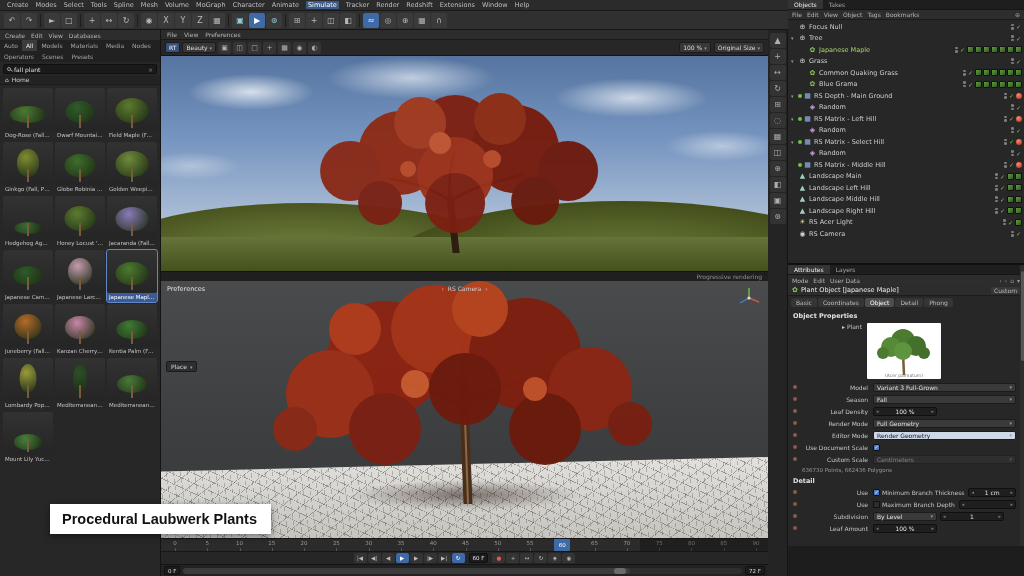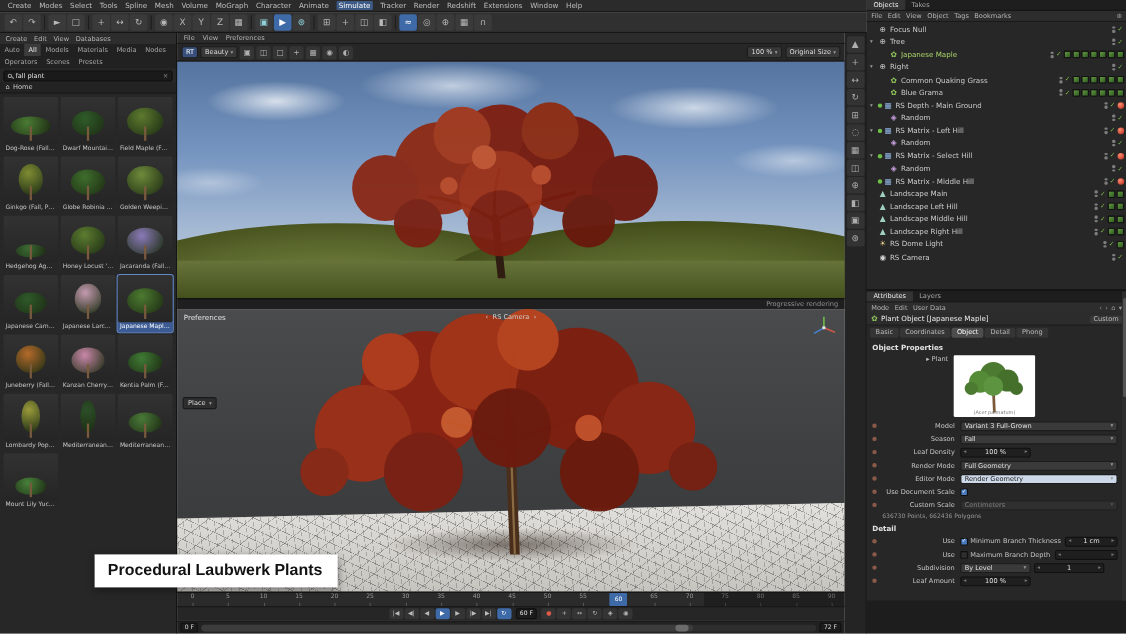--- a/index.html
+++ b/index.html
@@ -1,18 +1,18 @@
 <!DOCTYPE html>
 <html><head>
 <meta charset="utf-8">
 <style>
   * { box-sizing: border-box; margin: 0; padding: 0; }
   html,body { width:1024px; height:576px; overflow:hidden; }
   body { font-family:"DejaVu Sans",sans-serif; background:#141414; color:#c8c8c8; position:relative; }
-  #app { position:absolute; inset:0; width:1024px; height:576px; background:#ffffff; }
+  #app { position:absolute; inset:0; width:1024px; height:576px; background:#bef264; }
 
   
   .menubar { position:absolute; left:0; top:0; width:788px; height:11px; background:#2b2b2b;
              border-bottom:1px solid #191919; display:flex; align-items:center; gap:7px; padding:0 7px;
              font-size:6.5px; color:#bfbfbf; white-space:nowrap; }
   .mb-item.active { background:#3d5a86; color:#fff; padding:0 2px; border-radius:1px;text-align:center; }
   .toolbar { position:absolute; left:0; top:11px; width:788px; height:19px; background:#303030;
              border-bottom:1px solid #151515; display:flex; align-items:center; gap:1px; padding:0 4px; }
   .tb-icon { width:16px; height:15px; display:flex; align-items:center; justify-content:center;
              font-size:8px; color:#b8b8b8; background:#3a3a3a; border-radius:2px; }
@@ -163,21 +163,21 @@
   .sub-label { color:#c5c5c5; padding:0 4px 0 2px; white-space:nowrap; }
   .attr-scroll { position:absolute; right:0; top:0; bottom:0; width:4px; background:#2e2e2e; }
   .attr-scroll .thumb { position:absolute; top:6px; left:.5px; width:3px; height:90px; background:#565656; border-radius:2px; }
 
   
   .badge-capsules { position:absolute; left:42px; top:458px; width:111px; height:34px; background:#0f9598;
     color:#fff; font-family:"Liberation Sans",sans-serif; font-weight:bold; font-size:15px;
     display:flex; align-items:center; justify-content:center; box-shadow:0 2px 7px rgba(0,0,0,.5); z-index:50; }
   .badge-lower { position:absolute; left:50px; top:504px; height:30px; background:#ffffff; color:#121212;
     font-family:"Liberation Sans",sans-serif; font-weight:bold; font-size:14.5px;
-    display:flex; align-items:center; padding:0 14px 0 12px; box-shadow:0 2px 7px rgba(0,0,0,.45); z-index:50;margin-left:36px; }
+    display:flex; align-items:center; padding:0 14px 0 12px; box-shadow:0 2px 7px rgba(0,0,0,.45); z-index:50; }
 </style>
 </head>
 <body>
 
 <div id="app">
 
   <div class="menubar">
       <span class="mb-item">Create</span>
       <span class="mb-item">Modes</span>
       <span class="mb-item">Select</span>
@@ -658,21 +658,21 @@
               <span class="chip7"></span>
               <span class="chip7"></span>
               <span class="chip7"></span>
               <span class="chip7"></span>
               <span class="chip7"></span>
             </span>
           </div>
           <div class="obj-row" style="padding-left: 3px;">
             <span class="obj-arrow">▾</span>
             <span class="obj-icon" style="color: rgb(200, 200, 200);">⊕</span>
-            <span class="obj-name">Right</span>
+            <span class="obj-name">Grass</span>
             <span class="obj-right">
               <span class="vis-dots">
                 <span class="vis-dot"></span>
                 <span class="vis-dot"></span>
               </span>
               <span class="obj-check">✓</span>
             </span>
           </div>
           <div class="obj-row" style="padding-left: 13px;">
             <span class="obj-arrow"></span>
@@ -854,21 +854,21 @@
                 <span class="vis-dot"></span>
               </span>
               <span class="obj-check">✓</span>
               <span class="chip7"></span>
               <span class="chip7"></span>
             </span>
           </div>
           <div class="obj-row" style="padding-left: 3px;">
             <span class="obj-arrow"></span>
             <span class="obj-icon" style="color: rgb(232, 208, 138);">☀</span>
-            <span class="obj-name">RS Dome Light</span>
+            <span class="obj-name">RS Acer Light</span>
             <span class="obj-right">
               <span class="vis-dots">
                 <span class="vis-dot"></span>
                 <span class="vis-dot"></span>
               </span>
               <span class="obj-check">✓</span>
               <span class="chip7"></span>
             </span>
           </div>
           <div class="obj-row" style="padding-left: 3px;">

